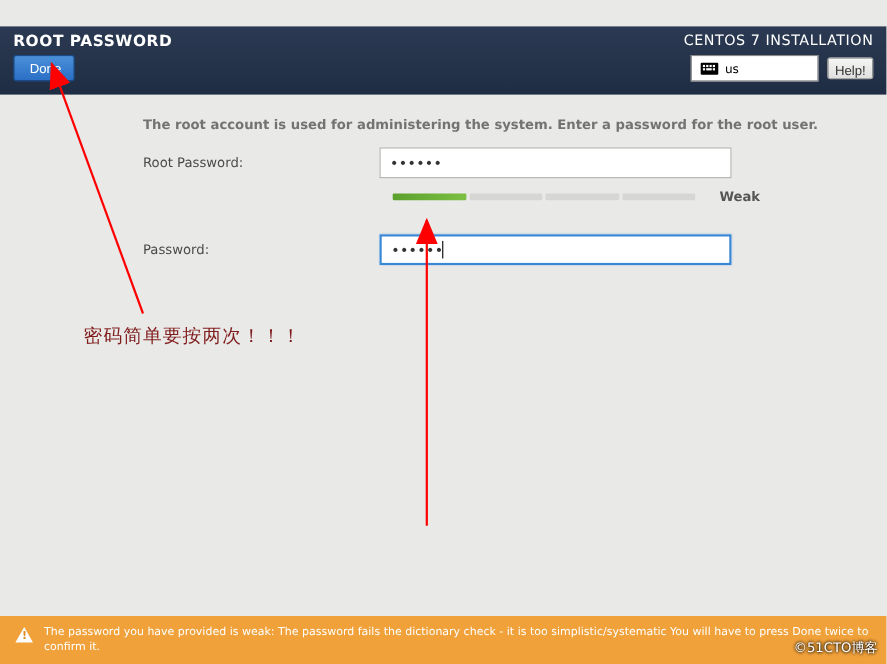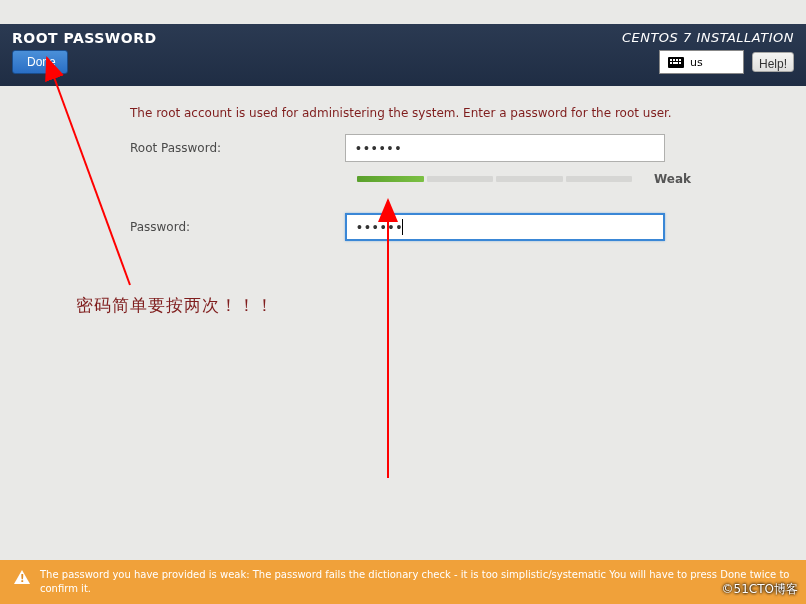--- a/index.html
+++ b/index.html
@@ -32,32 +32,32 @@
       border: 1px solid #1a4d8c;
       color: #fff;
       padding: 4px 14px;
       font-size: 12px;
       border-radius: 3px;
       cursor: pointer;
       width: 56px;
       text-align: center;
     }
     .header-right { display: flex; flex-direction: column; align-items: flex-end; gap: 5px; }
-    .install-title { font-size: 13px; letter-spacing: 0.5px; font-style: italic; }
+    .install-title { font-size: 13px; letter-spacing: 0.5px; }
     .header-controls { display: flex; gap: 8px; align-items: center; }
     .kb-layout {
       background: #fff;
       color: #000;
       padding: 3px 8px;
       display: flex;
       align-items: center;
       gap: 6px;
       border: 1px solid #888;
       font-size: 11px;
-      width: 85px;
+      width: 116px;
       height: 24px;
     }
     .kb-icon {
       width: 16px; height: 11px;
       background: #000;
       border-radius: 1px;
       position: relative;
     }
     .kb-icon::before {
       content:"";
@@ -81,22 +81,23 @@
       border-radius: 3px;
       cursor: pointer;
       height: 20px;
     }
     .content {
       padding: 20px 40px 20px 130px;
       color: #333;
     }
     .instruction {
       font-size: 12px;
-      color: #7f1d1d;
+      color: #737373;
       margin-bottom: 14px;
+      font-weight: bold;
     }
     .form-row {
       display: flex;
       align-items: center;
       margin-bottom: 10px;
     }
     .form-row.strength-row {
       margin-bottom: 27px;
       gap: 12px;
     }

